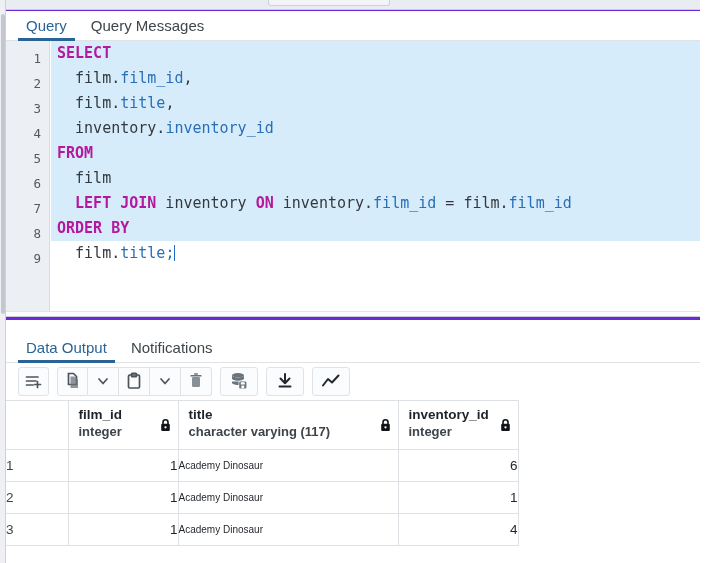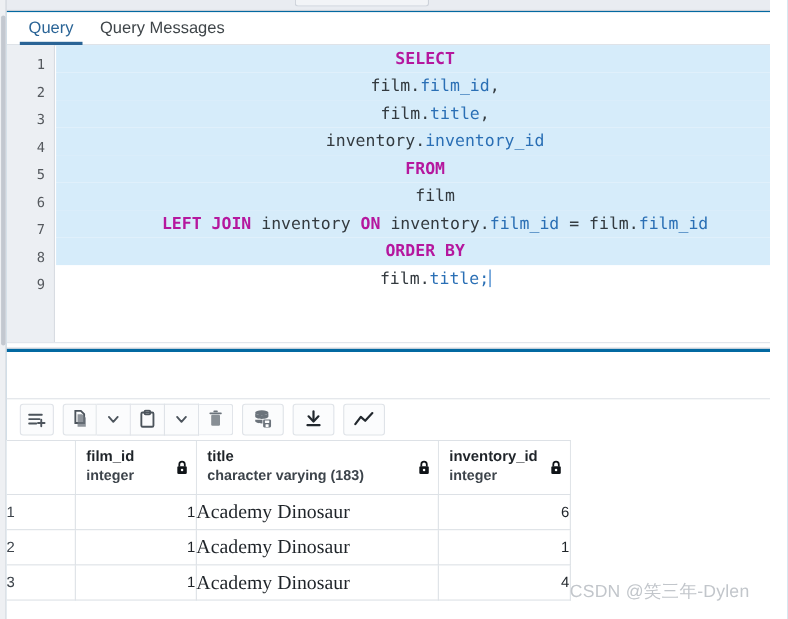--- a/index.html
+++ b/index.html
@@ -6,21 +6,21 @@
   html, body {
     margin: 0; padding: 0;
     width: 716px; height: 563px;
     background: #ffffff;
     font-family: "Liberation Sans", sans-serif;
     overflow: hidden;
   }
   #app {
     position: relative;
     width: 700px; height: 563px;
-    background: #0369a1;
+    background: #6d28d9;
     overflow: hidden;
   }
 
   
   .top-strip {
     position: absolute; left: 0; top: 0; width: 716px; height: 10px;
     background: #e9ecf1;
     border-bottom: 1px solid #c9ced6;
   }
   .top-strip .ghost-ctl {
@@ -79,21 +79,21 @@
     line-height: 25px; height: 25px;
   }
   .code {
     position: absolute; left: 45px; top: 0; width: 665px; height: 270px;
     font-family: "DejaVu Sans Mono", monospace;
     font-size: 15px;
     line-height: 25px;
     color: #333a3f;
     white-space: pre;
   }
-  .code .ln-row { height: 25px; padding-left: 6px; text-align: center; }
+  .code .ln-row { height: 25px; padding-left: 6px; }
   .code .ln-row.sel { background: #d6ecfa; }
   .kw { color: #b5179e; font-weight: bold; }
   .id { color: #2a6fb5; }
   .pl { color: #333a3f; }
   .caret {
     display: inline-block; width: 1px; height: 16px;
     background: #1f6fc4; vertical-align: -3px;
   }
 
   
@@ -175,22 +175,22 @@
   table.rg tbody td { height: 32px; }
   .rn {
     font-size: 13.5px; color: #3d444b;
     padding-left: 11px; text-align: left;
   }
   .num {
     font-size: 13.5px; color: #1f2429;
     padding-right: 10px; text-align: right;
   }
   .txt {
-    font-size: 18px; color: #1f2429;
-    padding-left: 10px; text-align: left; font-family: Liberation Serif, serif;
+    font-size: 10px; color: #1f2429;
+    padding-left: 10px; text-align: left;
   }
 
   
   .watermark {
     position: absolute; left: 518px; top: 528px;
     font-size: 16px; color: #c2c6cb;
     white-space: nowrap;
     pointer-events: none;
     letter-spacing: 0.2px;
   }
@@ -230,20 +230,26 @@
       <div class="ln" style="top:205px">9</div>
     </div>
     <div class="code" id="code-area"><div class="ln-row sel"><span class="kw">SELECT</span></div><div class="ln-row sel"><span class="pl">  film.</span><span class="id">film_id</span><span class="pl">,</span></div><div class="ln-row sel"><span class="pl">  film.</span><span class="id">title</span><span class="pl">,</span></div><div class="ln-row sel"><span class="pl">  inventory.</span><span class="id">inventory_id</span></div><div class="ln-row sel"><span class="kw">FROM</span></div><div class="ln-row sel"><span class="pl">  film</span></div><div class="ln-row sel"><span class="pl">  </span><span class="kw">LEFT JOIN</span><span class="pl"> inventory </span><span class="kw">ON</span><span class="pl"> inventory.</span><span class="id">film_id</span><span class="pl"> = film.</span><span class="id">film_id</span></div><div class="ln-row sel"><span class="kw">ORDER BY</span></div><div class="ln-row"><span class="pl">  film.</span><span class="id">title</span><span class="id">;</span><span class="caret"></span></div></div>
   </div>
 
   <div class="splitter"></div>
 
   <div class="output">
 
     <div class="out-tabbar">
+      <div class="tab active">
+        <span>Data Output</span>
+      </div>
+      <div class="tab">
+        <span>Notifications</span>
+      </div>
     </div>
 
     <div class="toolbar">
 
       <div class="grp">
         <div class="btn" style="border-radius:3px">
           <span>
             <svg width="18" height="16" viewBox="0 0 18 16">
               <g class="cv" stroke-linecap="round">
                 <line x1="1.5" y1="4" x2="13" y2="4"></line>
@@ -360,21 +366,21 @@
                 <svg width="11" height="14" viewBox="0 0 11 14">
                   <path d="M3 6 V4.2 a2.5 2.5 0 0 1 5 0 V6" fill="none" stroke="#101418" stroke-width="1.6"></path>
                   <rect x="1.2" y="5.8" width="8.6" height="7.2" rx="1.2" fill="#101418"></rect>
                   <circle cx="5.5" cy="9.3" r="1.15" fill="#ffffff"></circle>
                 </svg>
               </span>
             </th>
             <th>
               <div class="hcell">
                 <div class="hname">title</div>
-                <div class="htype">character varying (183)</div>
+                <div class="htype">character varying (117)</div>
               </div>
               <span class="lockwrap">
                 <svg width="11" height="14" viewBox="0 0 11 14">
                   <path d="M3 6 V4.2 a2.5 2.5 0 0 1 5 0 V6" fill="none" stroke="#101418" stroke-width="1.6"></path>
                   <rect x="1.2" y="5.8" width="8.6" height="7.2" rx="1.2" fill="#101418"></rect>
                   <circle cx="5.5" cy="9.3" r="1.15" fill="#ffffff"></circle>
                 </svg>
               </span>
             </th>
             <th>
@@ -410,15 +416,14 @@
             <td class="num">1</td>
             <td class="txt">Academy Dinosaur</td>
             <td class="num">4</td>
           </tr>
         </tbody>
       </table>
     </div>
 
   </div>
 
-  <div class="watermark">CSDN @笑三年-Dylen</div>
 
 </div>
 
 </body></html>

